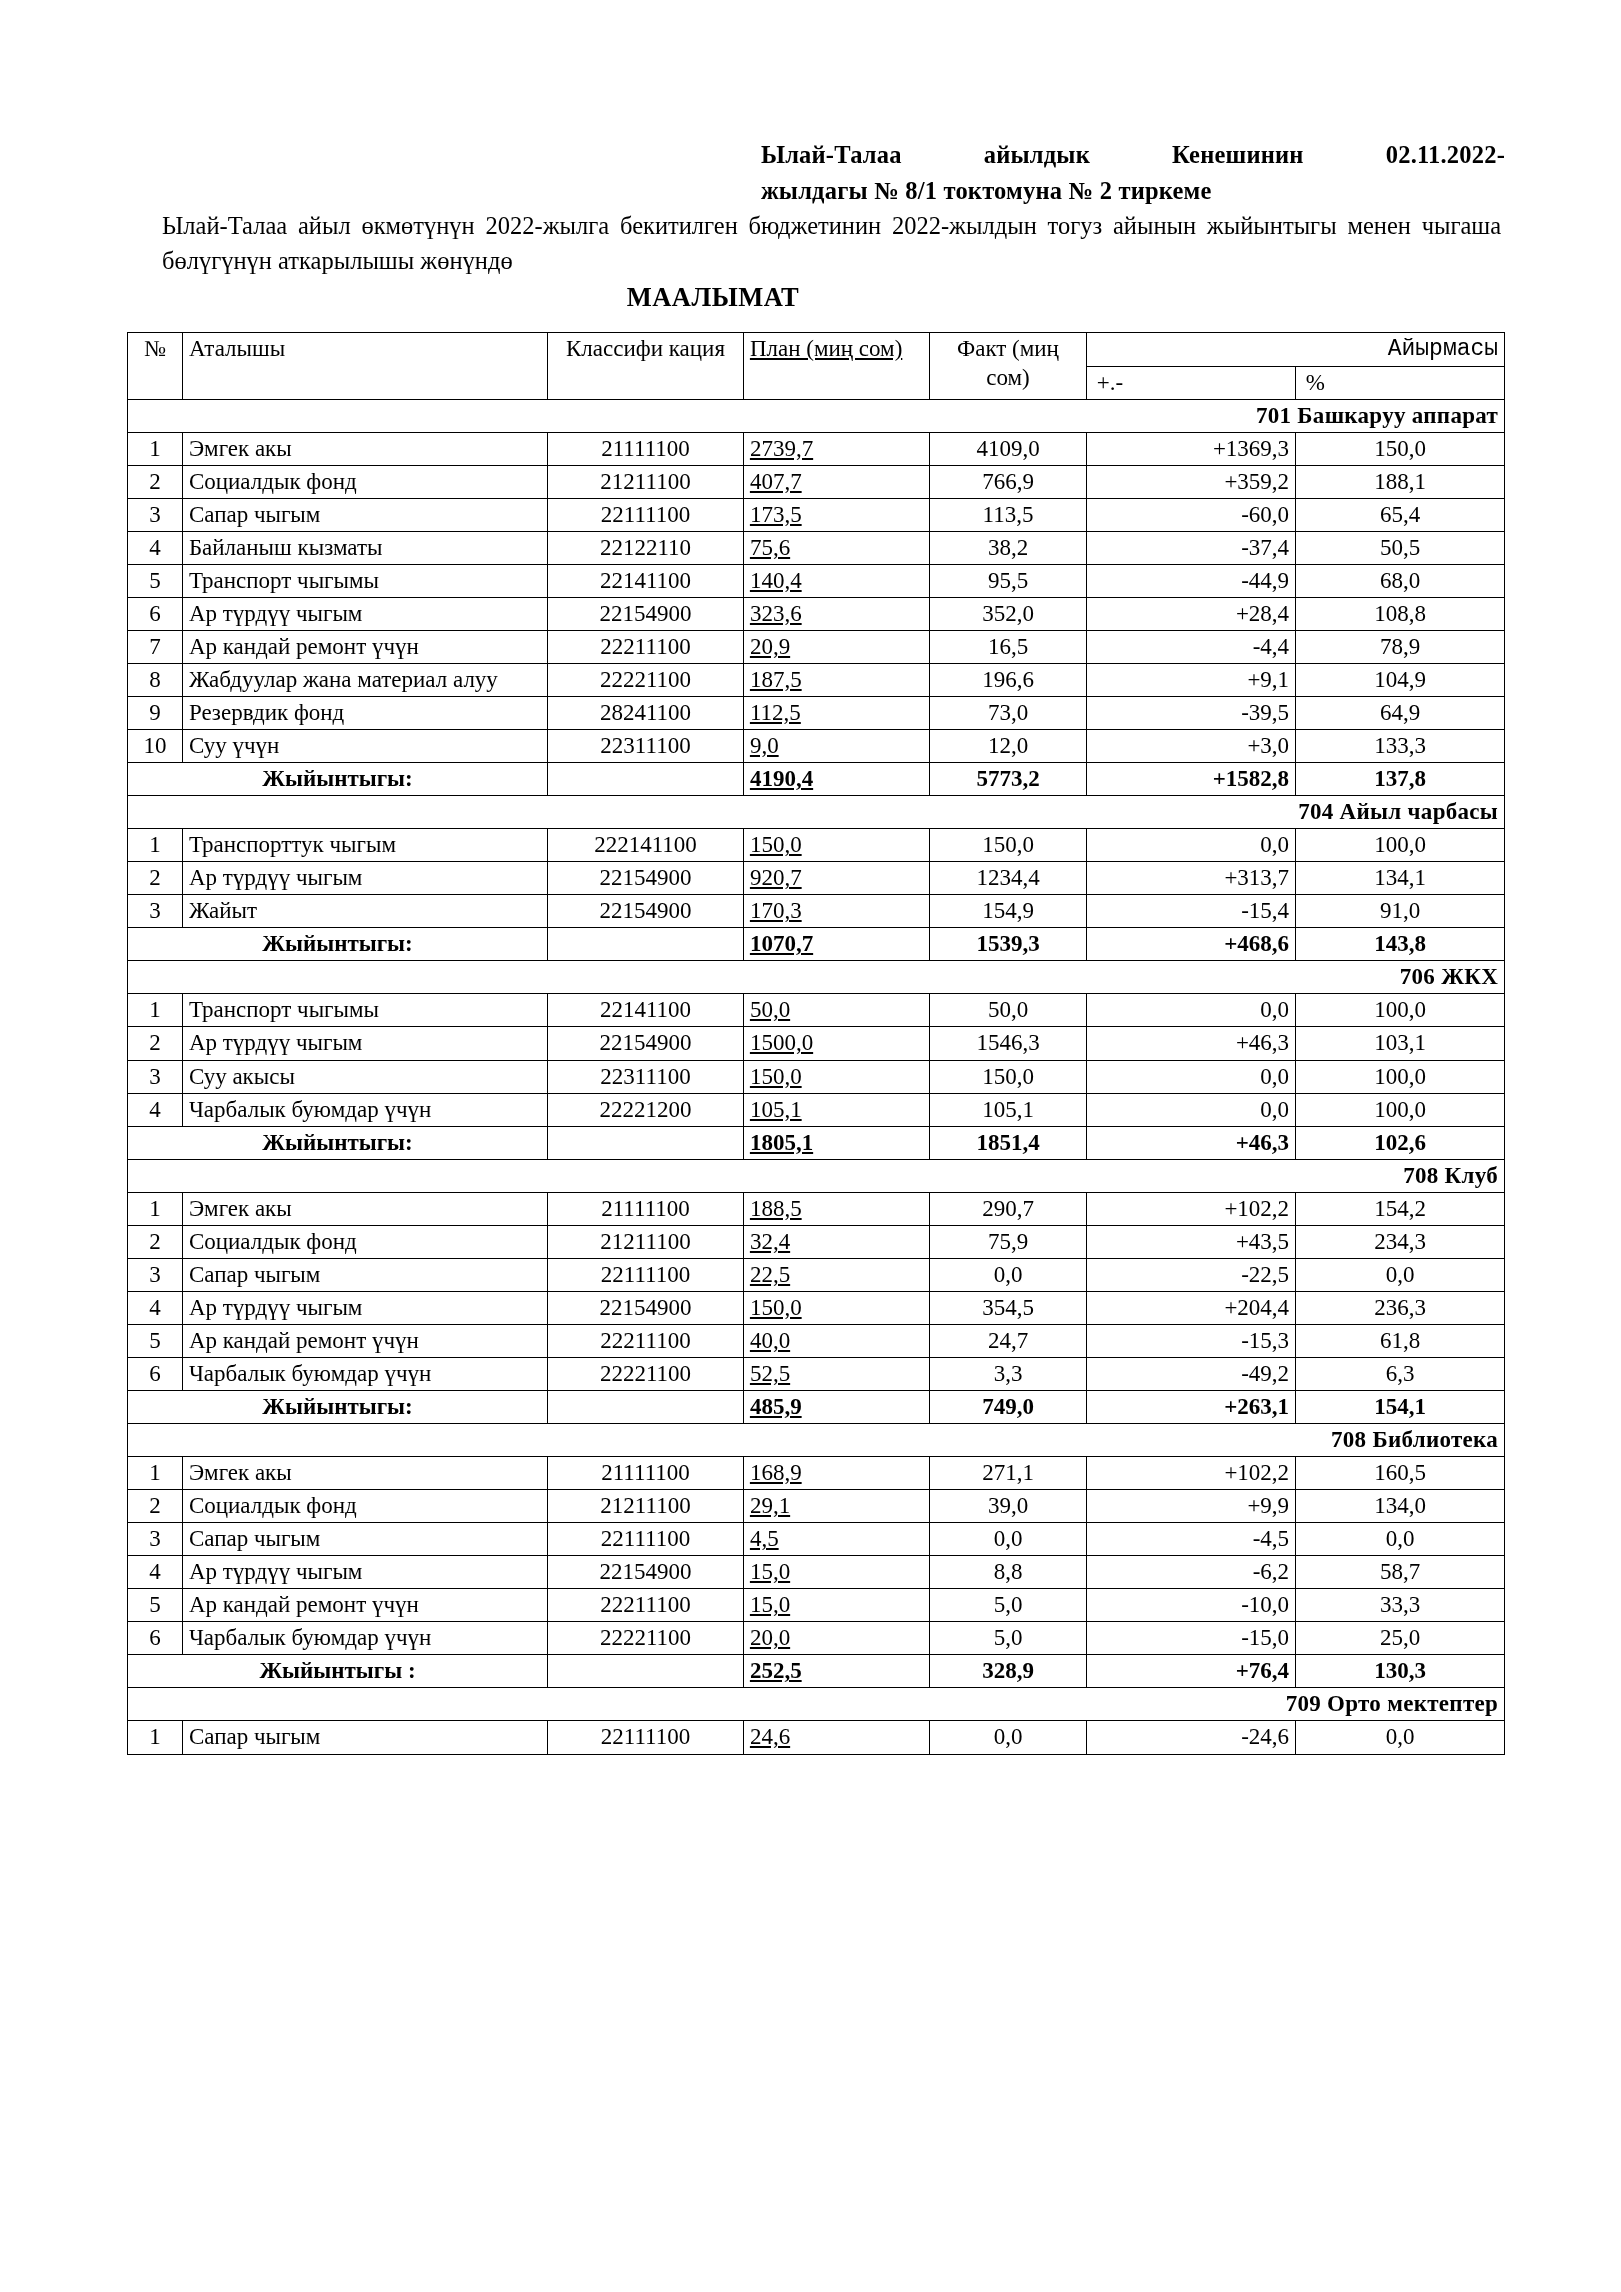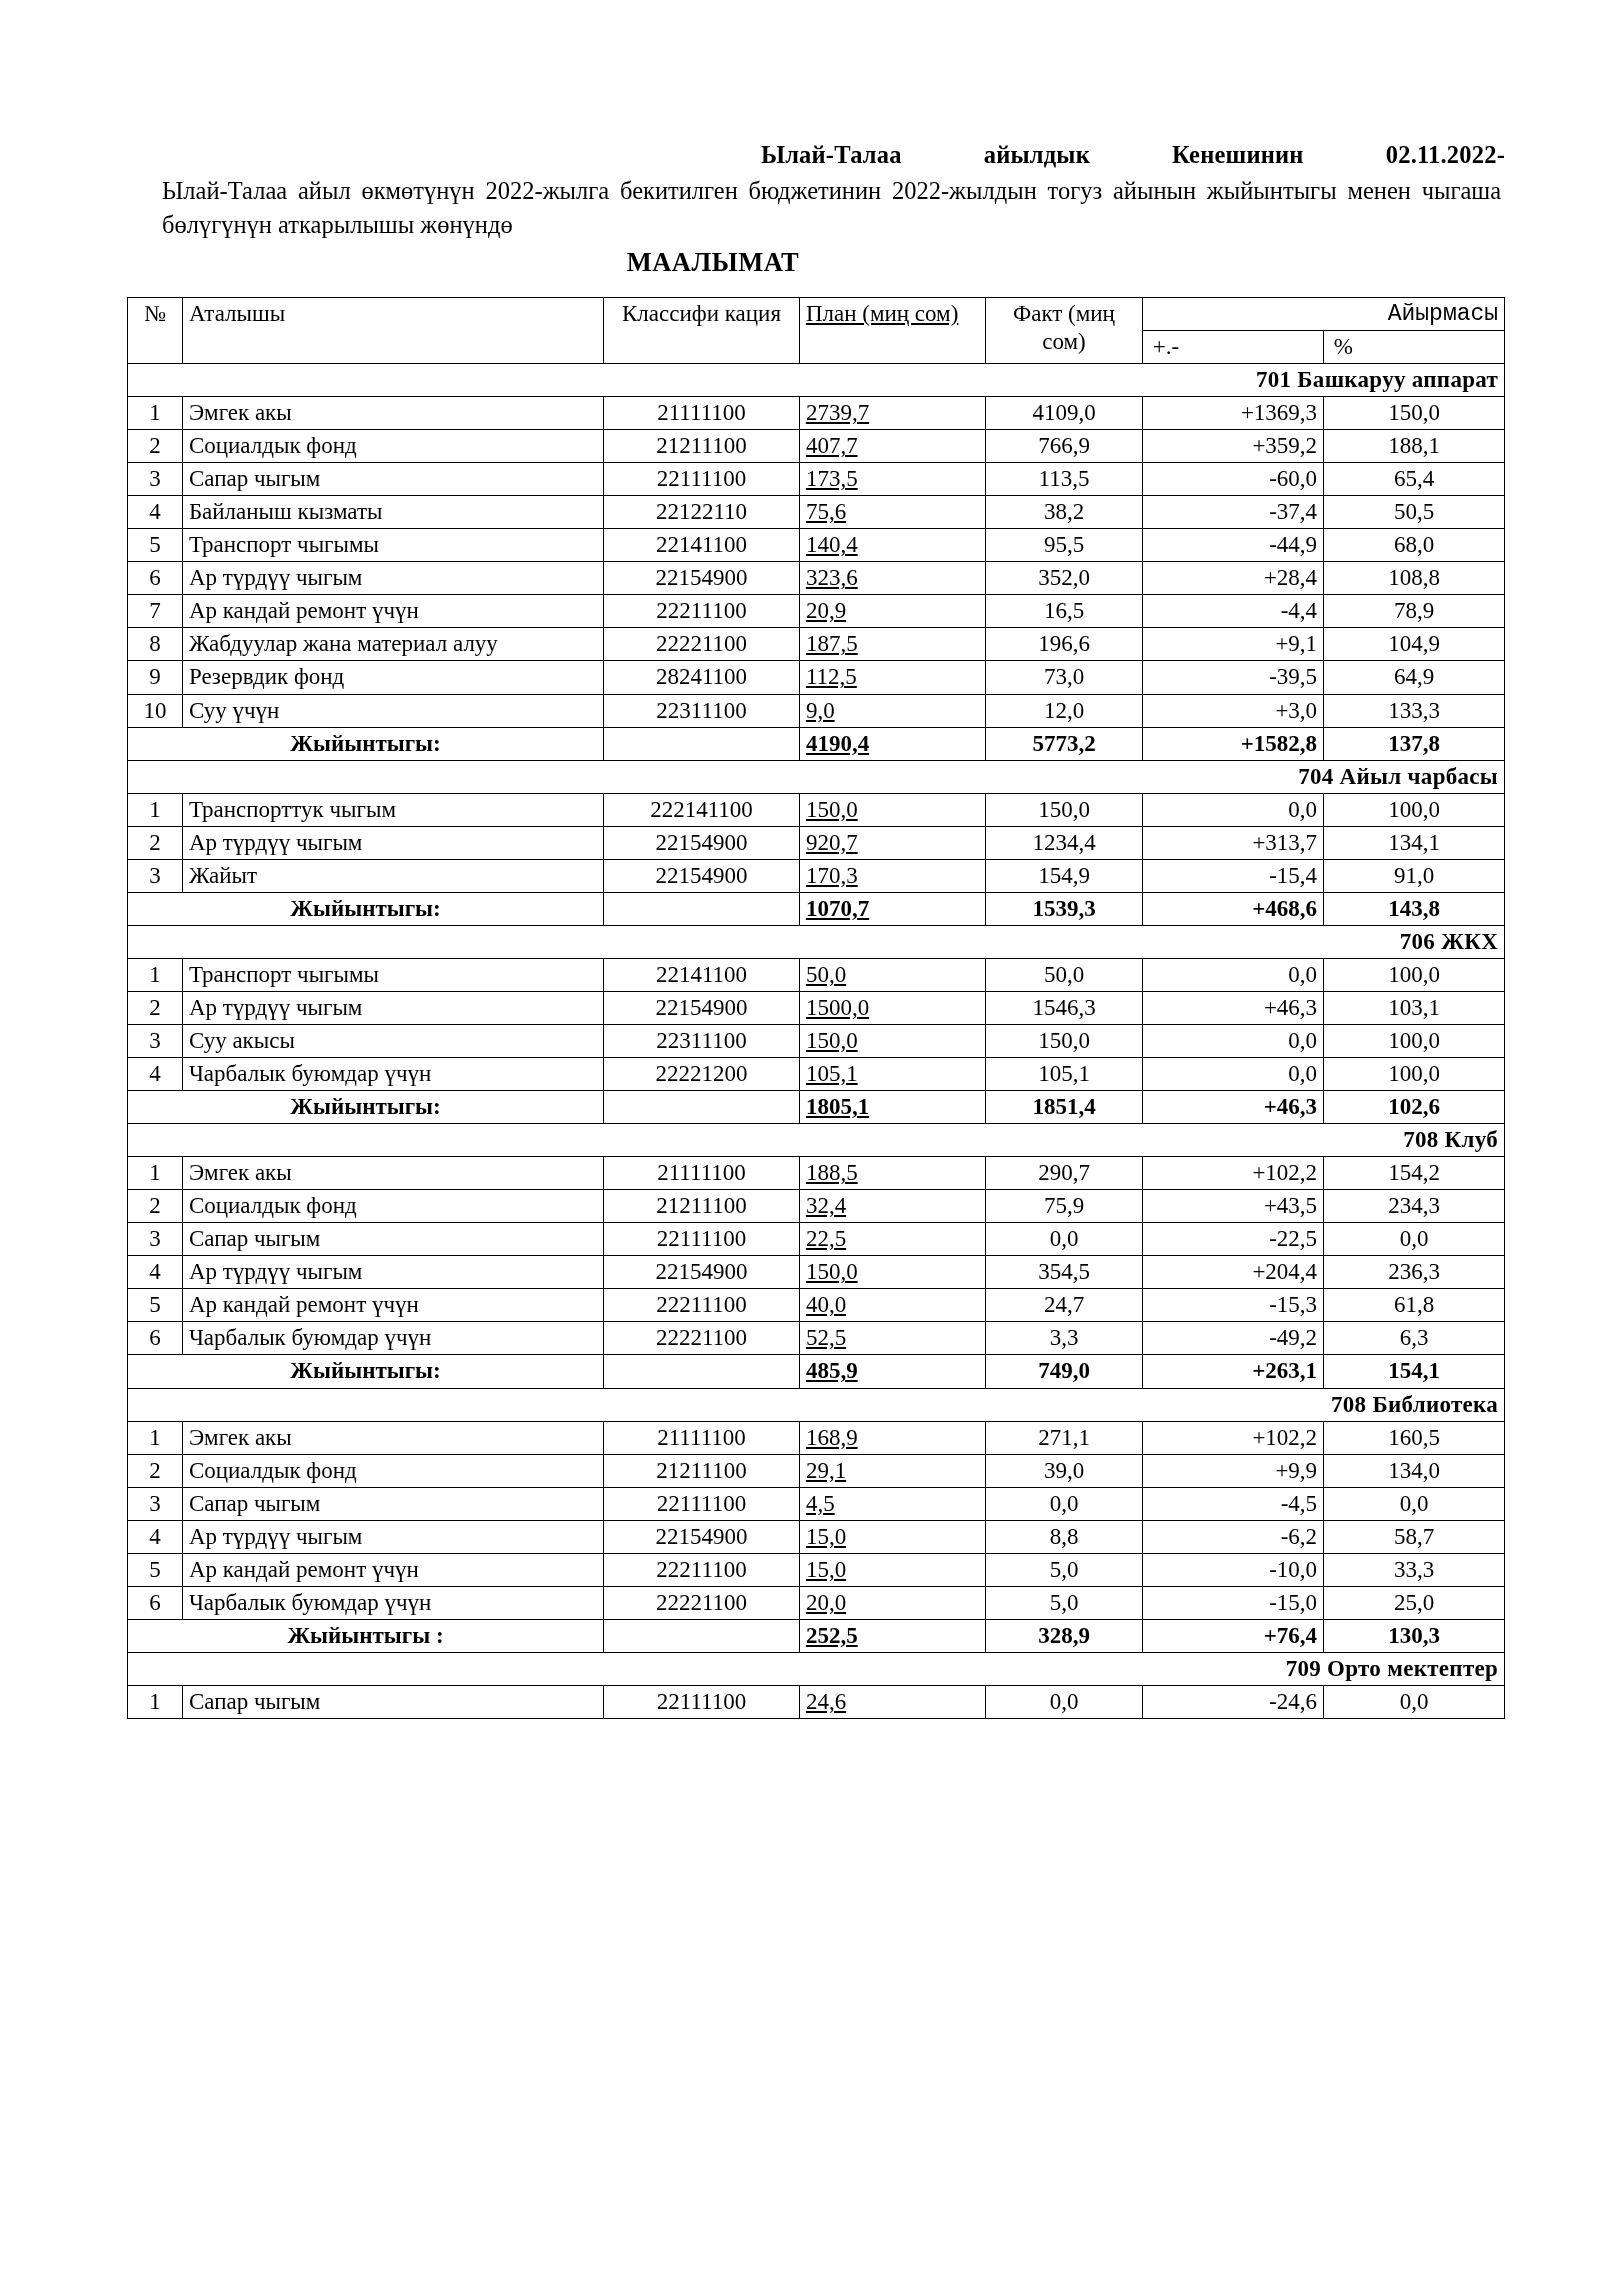--- a/index.html
+++ b/index.html
@@ -65,21 +65,21 @@
   }
   table.report td, table.report th {
     border: 1.4px solid #000;
     padding: 2px 5.9px;
     vertical-align: top;
     line-height: 1.22;
     height: 30px;
     box-sizing: border-box;
   }
   .c-num      { width: 55px;  text-align: center; }
-  .c-name     { width: 421px; text-align: left; padding-left: 9.8px; }
+  .c-name     { width: 365px; text-align: left; padding-left: 9.8px; }
   .c-class    { width: 196px; text-align: center; }
   .c-plan     { width: 186px; text-align: left; text-decoration: underline; }
   .c-fact     { width: 157px; text-align: center; }
   .c-diff     { width: 172px; text-align: right; }
   .c-pct      { width: 167px; text-align: center; }
 
   thead td {
     vertical-align: top;
     font-size: 23px;
   }
@@ -102,20 +102,21 @@
   }
   .tall2 { height: 61px; }
 </style>
 </head>
 <body>
 
 <div class="page">
 
   <div class="header-block">
     <div class="hdr-line l1">Ылай-Талаа  айылдык  Кенешинин  02.11.2022-</div>
+    <div class="hdr-line l2">жылдагы № 8/1 токтомуна  № 2 тиркеме</div>
   </div>
 
   <div class="subtitle">Ылай-Талаа  айыл  өкмөтүнүн  2022-жылга бекитилген  бюджетинин 2022-жылдын тогуз айынын жыйынтыгы менен чыгаша бөлүгүнүн аткарылышы жөнүндө</div>
 
   <div class="doc-title">МААЛЫМАТ</div>
 
   <table class="report">
     <thead>
       <tr>
         <td class="c-num th-tall" rowspan="2">№</td>

